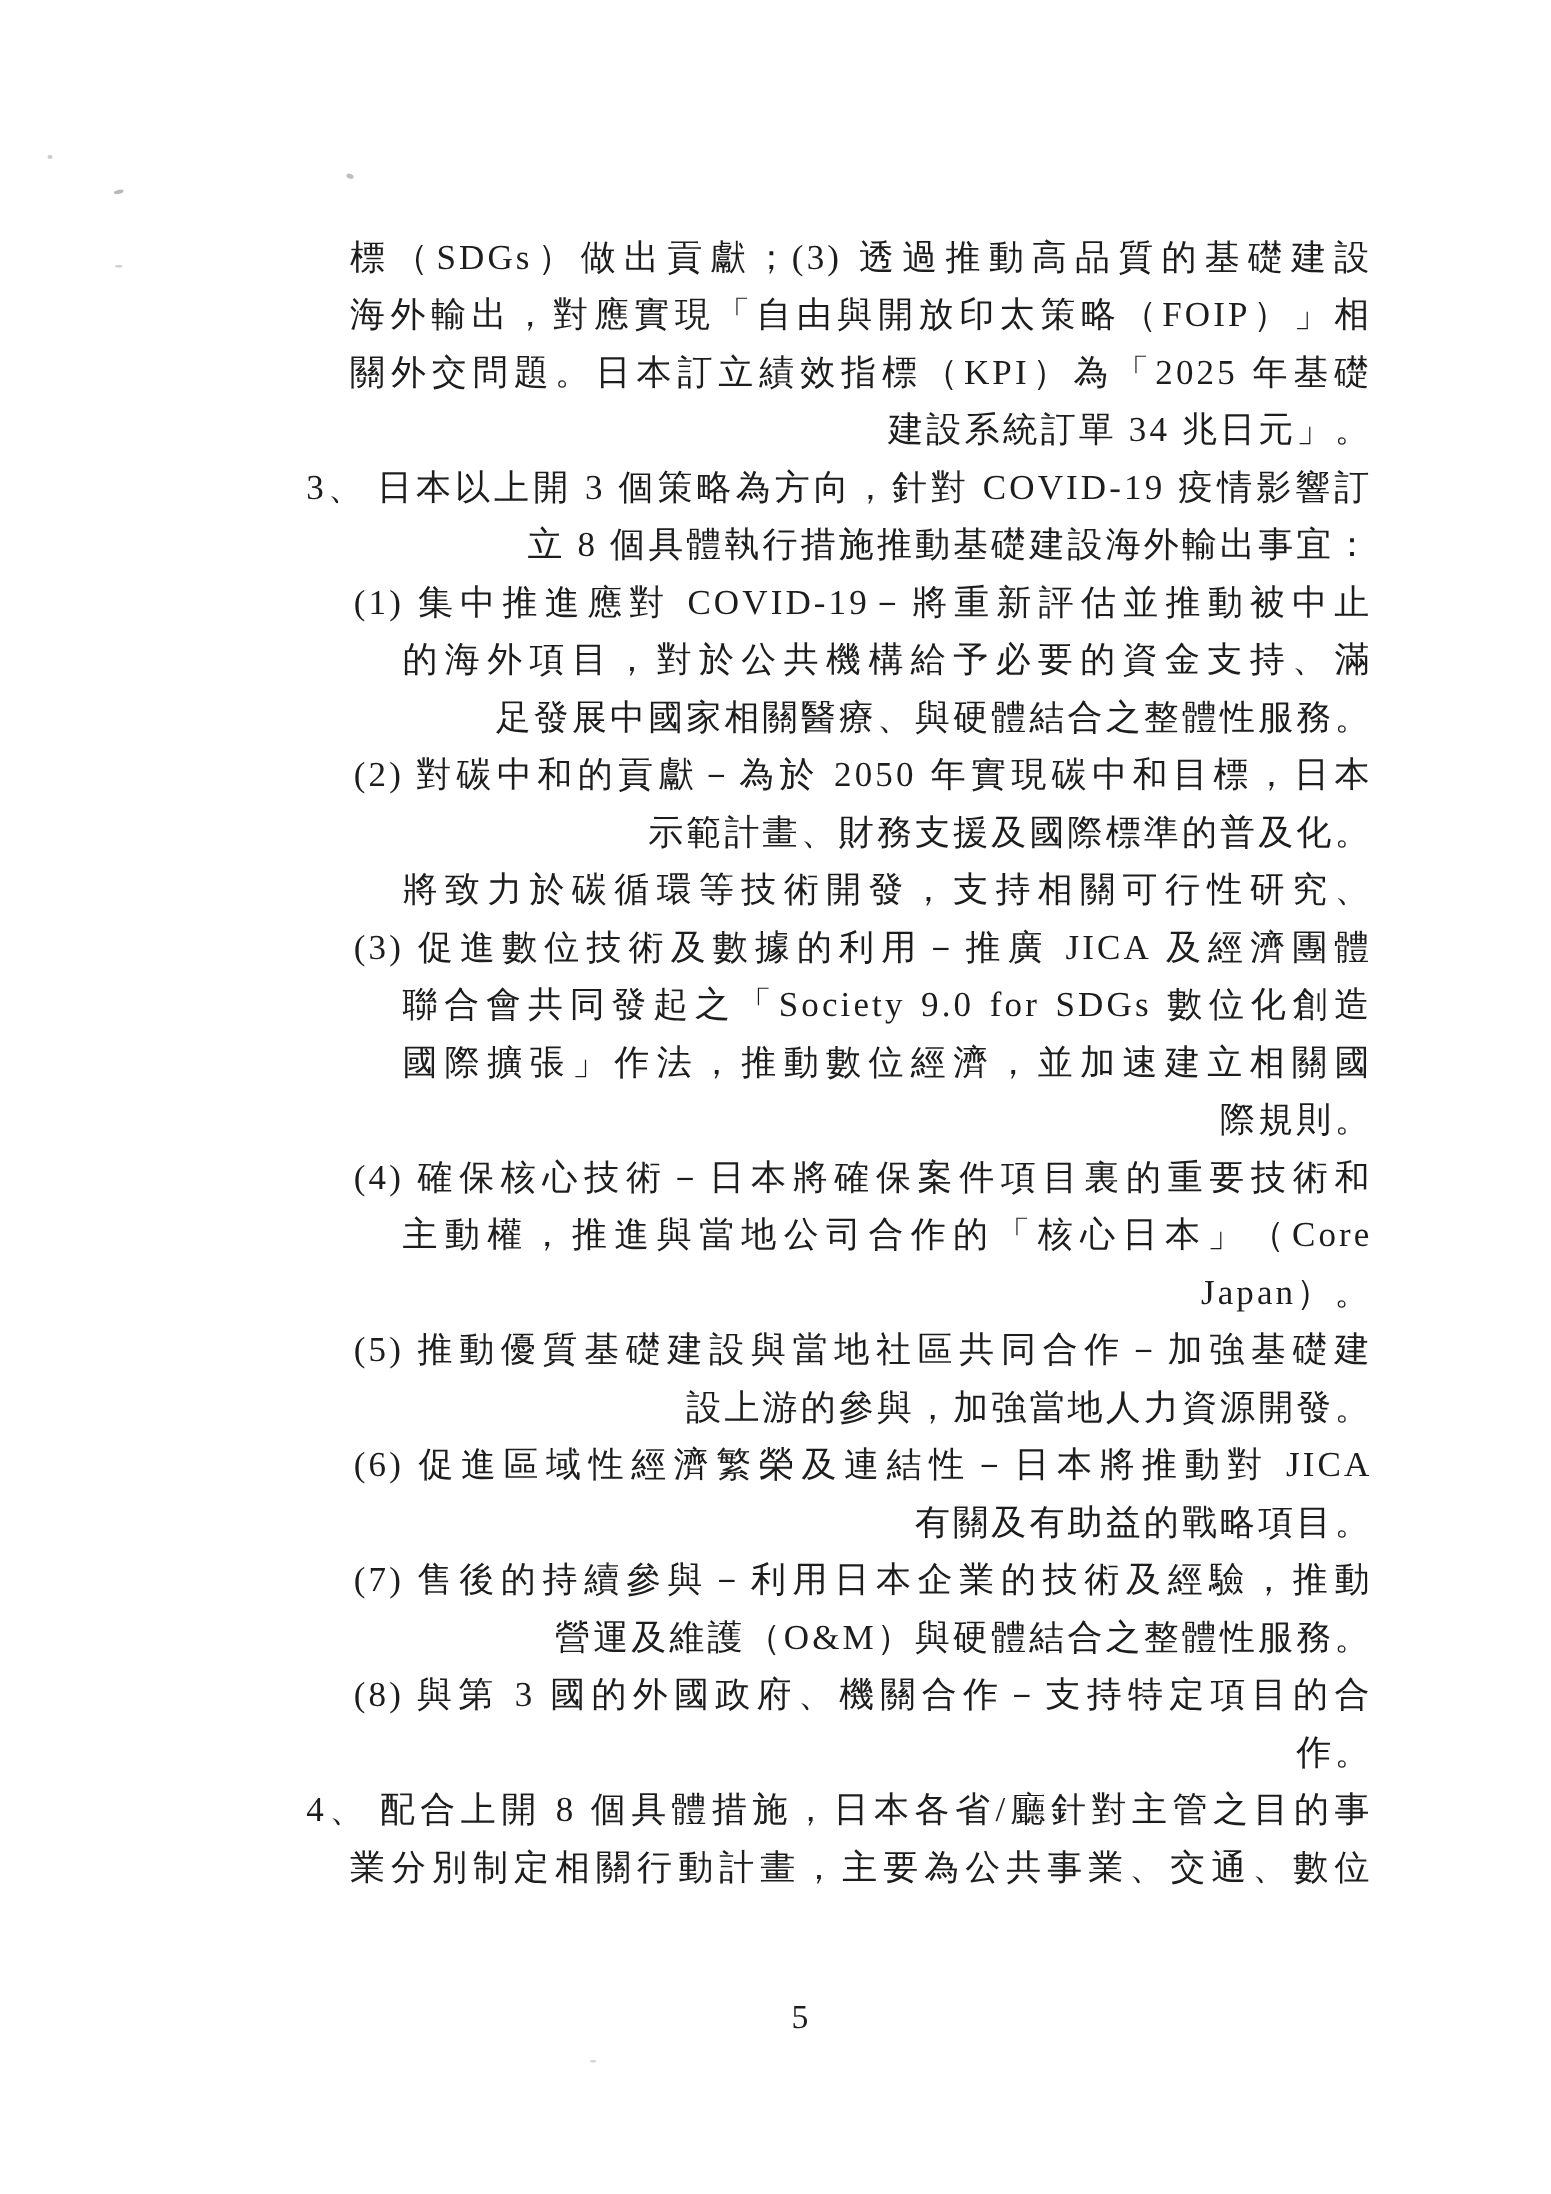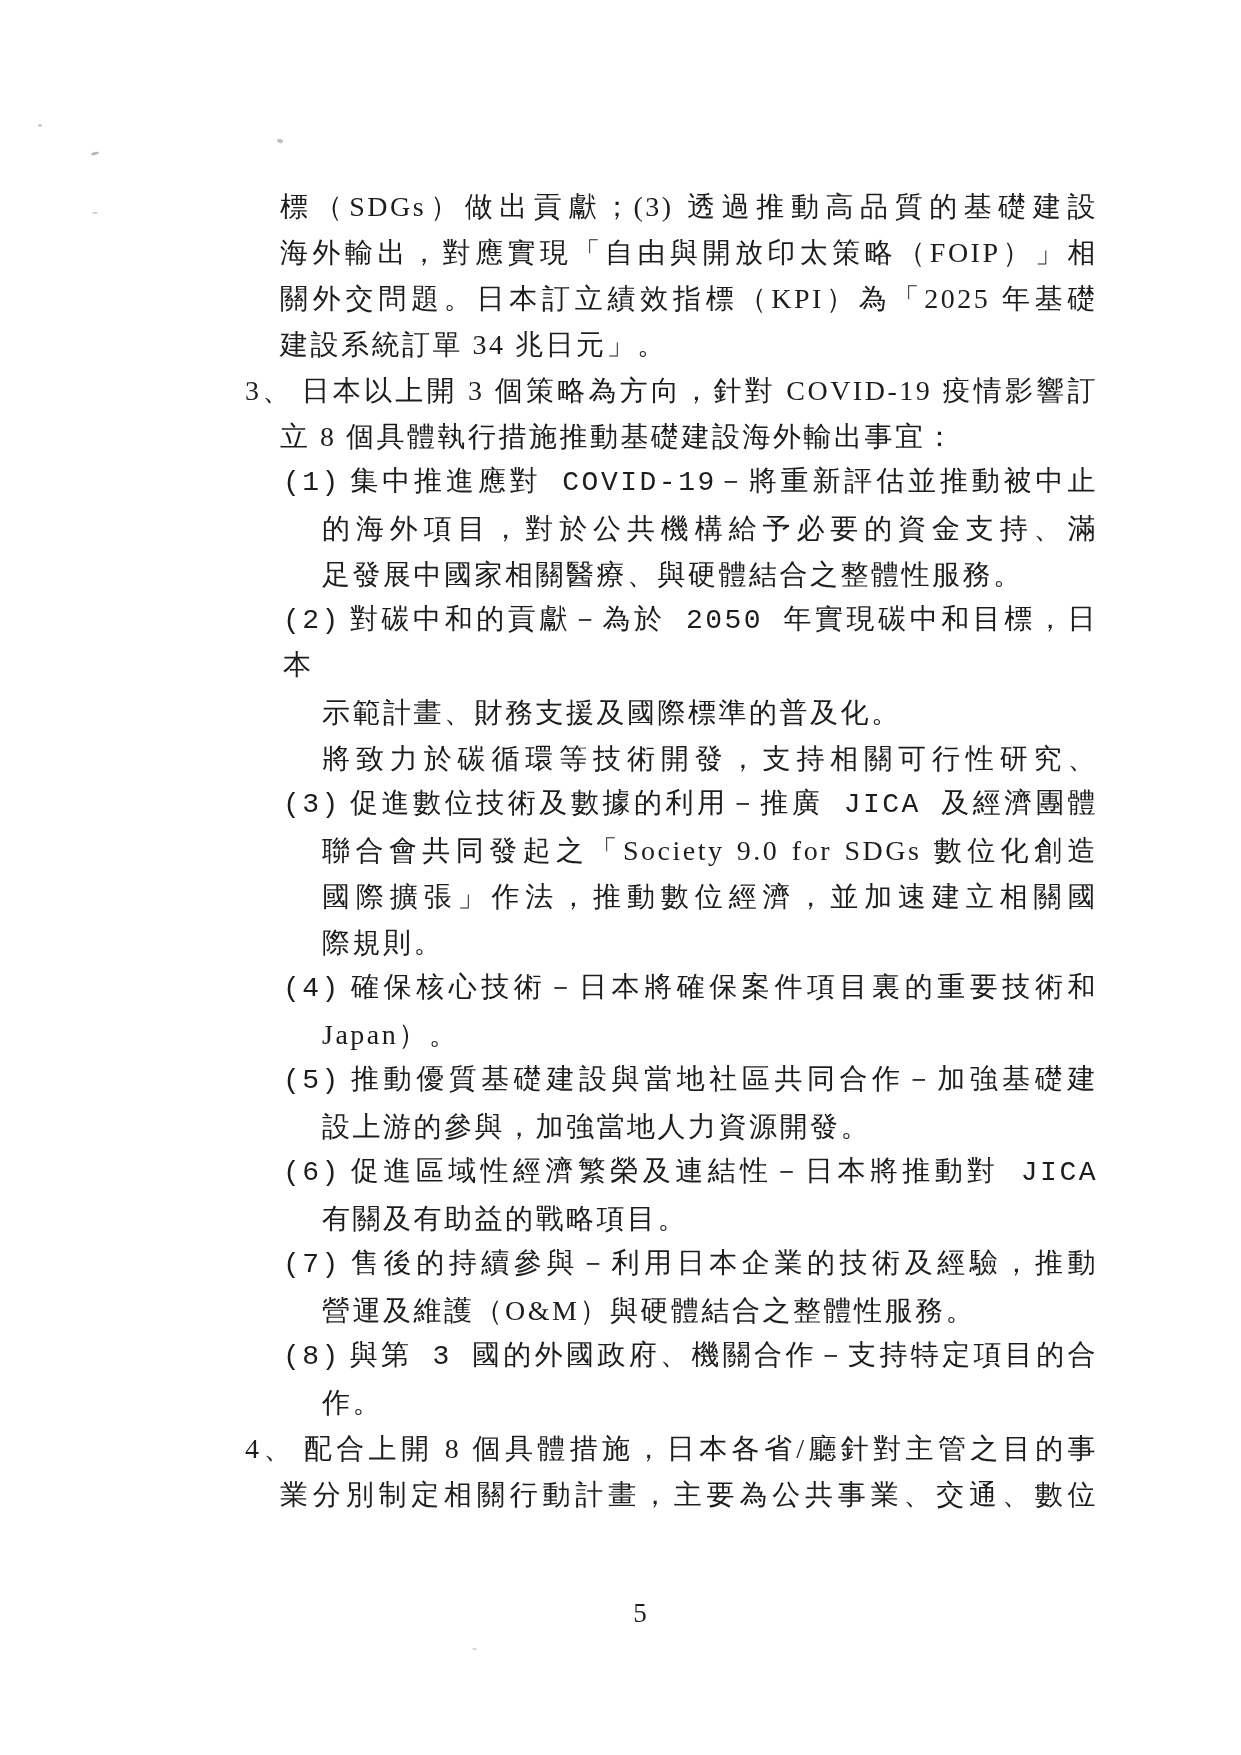--- a/index.html
+++ b/index.html
@@ -15,29 +15,29 @@
   .text-block{
     position:absolute;
     left:245px;top:184px;
     width:853px;
   }
   .line{
     line-height:46px;
     font-size:28px;
     letter-spacing:2.5px;
     white-space:normal;
-    text-align:left;
+    text-align:right;
   }
   .line.j{
     text-align:justify;
     text-align-last:justify;
   }
   .indent-body{padding-left:35px;}
   .indent-number{padding-left:0;}
-  .indent-item{padding-left:38px;font-family:Liberation Mono, monospace;}
+  .indent-item{padding-left:38px;}
   .indent-item-cont{padding-left:77px;}
   .marker{margin-right:8px;}
   .page-number{
     position:absolute;
     left:600px;top:1598px;
     width:80px;
     text-align:center;
     font-size:27px;
     letter-spacing:0;
   }
@@ -70,20 +70,21 @@
       <div class="line indent-item-cont j"><span class="txt">的海外項目，對於公共機構給予必要的資金支持、滿</span></div>
       <div class="line indent-item-cont"><span class="txt">足發展中國家相關醫療、與硬體結合之整體性服務。</span></div>
       <div class="line indent-item j"><span class="marker">(2)</span><span class="txt">對碳中和的貢獻－為於 2050 年實現碳中和目標，日本</span></div>
       <div class="line indent-item-cont"><span class="txt">示範計畫、財務支援及國際標準的普及化。</span></div>
       <div class="line indent-item-cont j"><span class="txt">將致力於碳循環等技術開發，支持相關可行性研究、</span></div>
       <div class="line indent-item j"><span class="marker">(3)</span><span class="txt">促進數位技術及數據的利用－推廣 JICA 及經濟團體</span></div>
       <div class="line indent-item-cont j"><span class="txt">聯合會共同發起之「Society 9.0 for SDGs 數位化創造</span></div>
       <div class="line indent-item-cont j"><span class="txt">國際擴張」作法，推動數位經濟，並加速建立相關國</span></div>
       <div class="line indent-item-cont"><span class="txt">際規則。</span></div>
       <div class="line indent-item j"><span class="marker">(4)</span><span class="txt">確保核心技術－日本將確保案件項目裏的重要技術和</span></div>
+      <div class="line indent-item-cont j"><span class="txt">主動權，推進與當地公司合作的「核心日本」（Core</span></div>
       <div class="line indent-item-cont"><span class="txt">Japan）。</span></div>
       <div class="line indent-item j"><span class="marker">(5)</span><span class="txt">推動優質基礎建設與當地社區共同合作－加強基礎建</span></div>
       <div class="line indent-item-cont"><span class="txt">設上游的參與，加強當地人力資源開發。</span></div>
       <div class="line indent-item j"><span class="marker">(6)</span><span class="txt">促進區域性經濟繁榮及連結性－日本將推動對 JICA</span></div>
       <div class="line indent-item-cont"><span class="txt">有關及有助益的戰略項目。</span></div>
       <div class="line indent-item j"><span class="marker">(7)</span><span class="txt">售後的持續參與－利用日本企業的技術及經驗，推動</span></div>
       <div class="line indent-item-cont"><span class="txt">營運及維護（O&amp;M）與硬體結合之整體性服務。</span></div>
       <div class="line indent-item j"><span class="marker">(8)</span><span class="txt">與第 3 國的外國政府、機關合作－支持特定項目的合</span></div>
       <div class="line indent-item-cont"><span class="txt">作。</span></div>
       <div class="line indent-number j"><span class="marker">4、</span><span class="txt">配合上開 8 個具體措施，日本各省/廳針對主管之目的事</span></div>

